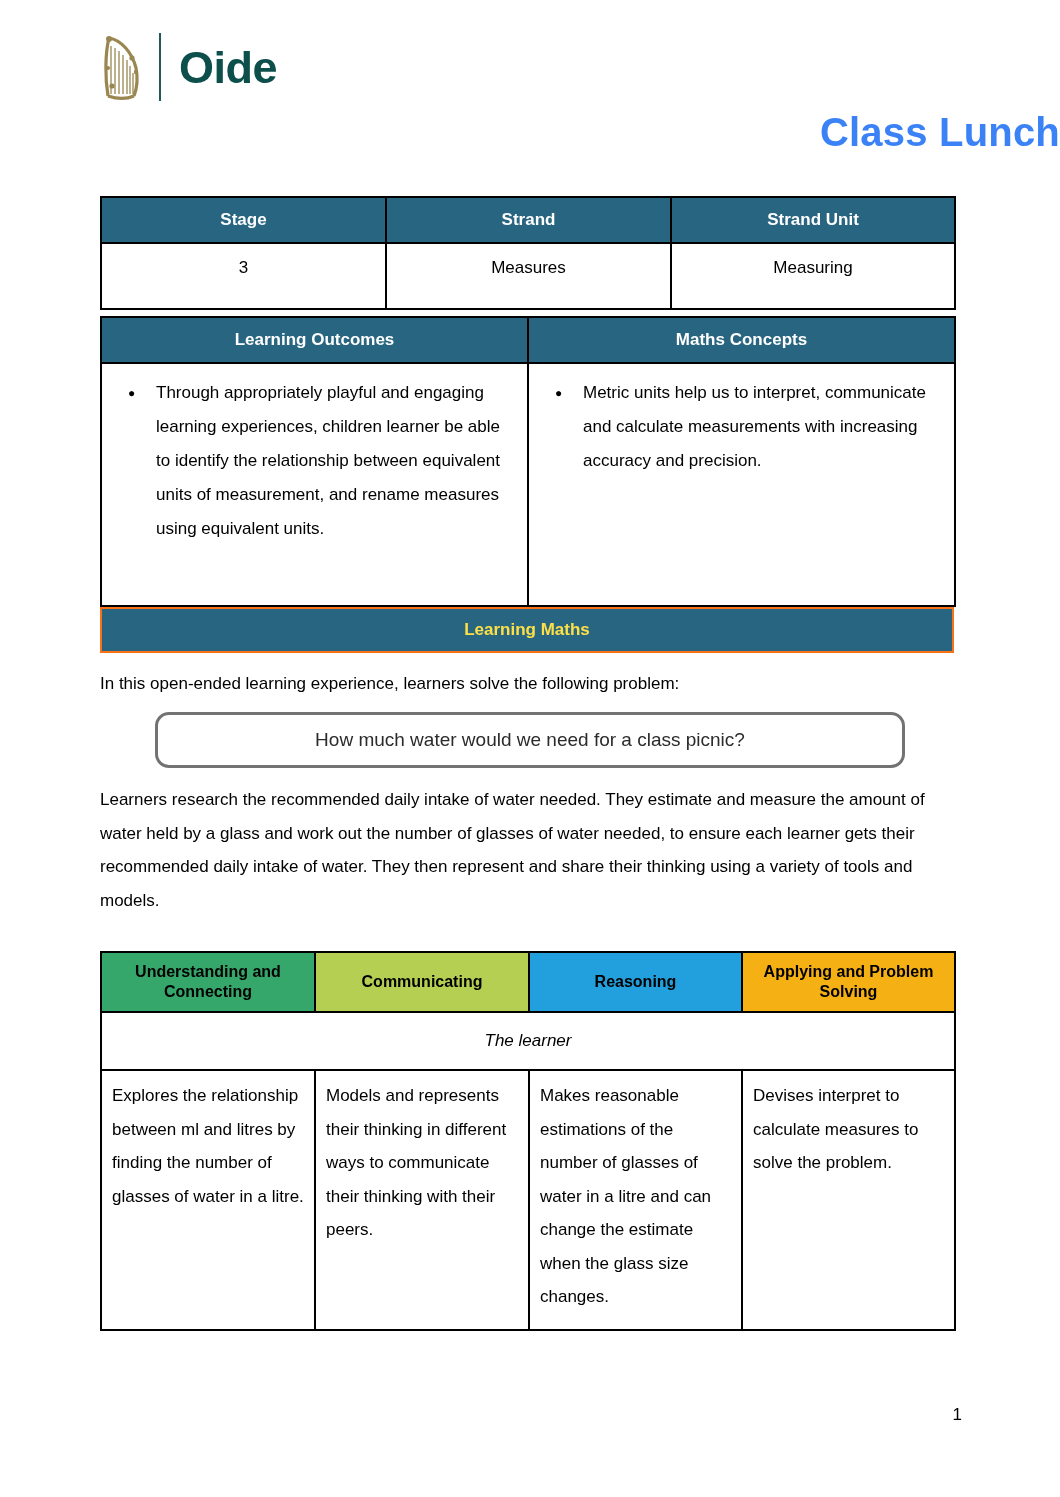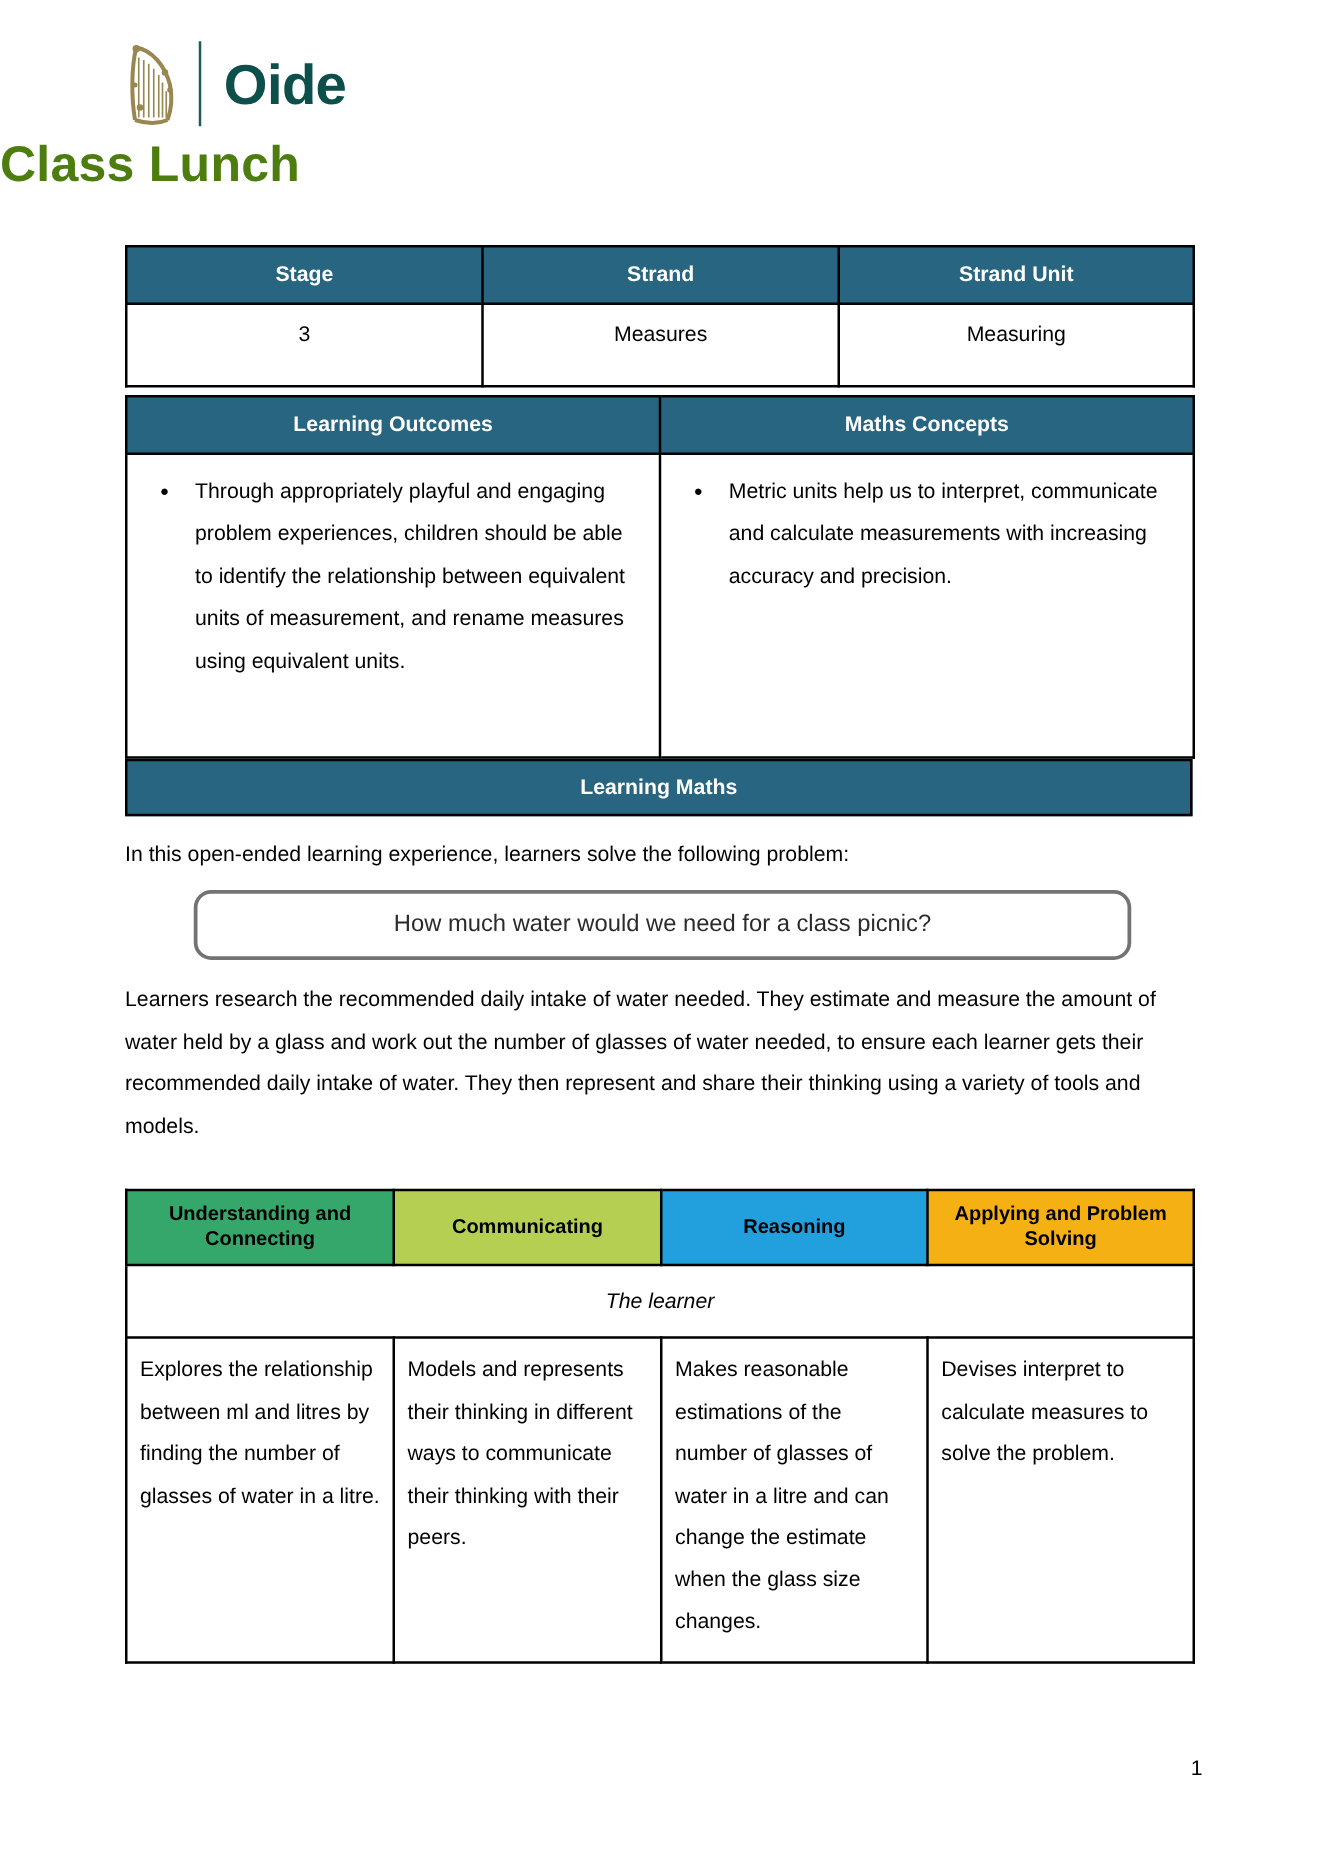--- a/index.html
+++ b/index.html
@@ -51,24 +51,24 @@
     letter-spacing: -0.5px;
     line-height: 1;
   }
 
   
   .doc-title {
     position: absolute;
     left: 0;
     top: 110px;
     width: 1060px;
-    text-align: left;
+    text-align: right;
     font-size: 40px;
     font-weight: bold;
-    color: #4d7c0f;
+    color: #3b82f6;
     letter-spacing: 0.2px;
   }
 
   
   .tbl {
     border-collapse: collapse;
     table-layout: fixed;
     width: 854px;
   }
   .tbl td, .tbl th {
@@ -116,22 +116,22 @@
   #table2 td.mc-cell { height: 215px; }
 
   
   .banner {
     position: absolute;
     left: 100px;
     top: 607px;
     width: 854px;
     box-sizing: border-box;
     background: #286580;
-    border: 2px solid #000000;
-    color: #ffffff;
+    border: 2px solid #f97316;
+    color: #fde047;
     font-size: 17px;
     font-weight: bold;
     text-align: center;
     padding: 11px 0;
   }
 
   
   .intro-line {
     position: absolute;
     left: 100px;
@@ -268,21 +268,21 @@
           <col style="width:427px">
         </colgroup>
       <tbody>
           <tr>
         <th class="th-teal">Learning Outcomes</th>
         <th class="th-teal">Maths Concepts</th>
       </tr>
       <tr>
         <td class="body lo-cell">
           <ul class="bullets">
-            <li>Through appropriately playful and engaging problem experiences, children should be able to identify the relationship between equivalent units of measurement, and rename measures using equivalent units.</li>
+            <li>Through appropriately playful and engaging learning experiences, children learner be able to identify the relationship between equivalent units of measurement, and rename measures using equivalent units.</li>
           </ul>
         </td>
         <td class="body mc-cell">
           <ul class="bullets">
             <li>Metric units help us to interpret, communicate and calculate measurements with increasing accuracy and precision.</li>
           </ul>
         </td>
       </tr>
     </tbody>
       </table>

